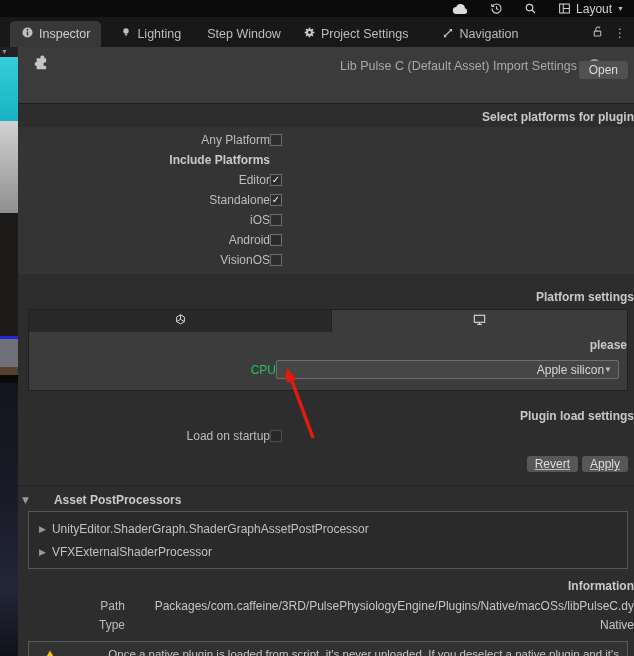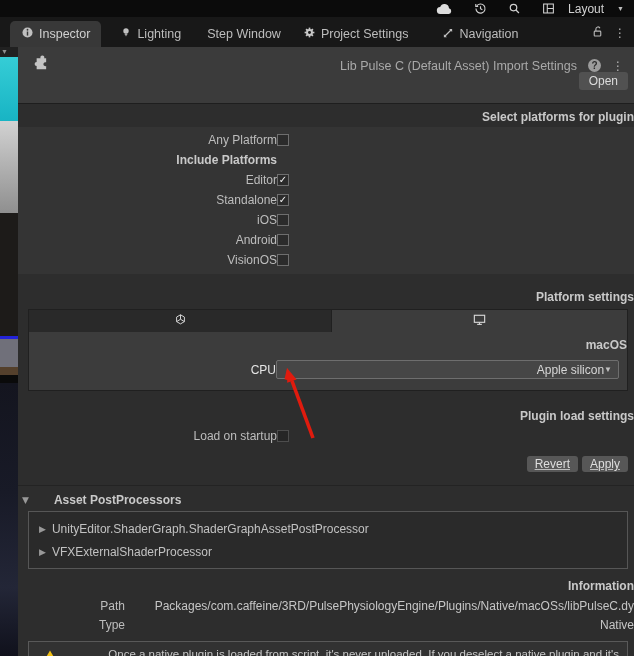--- a/index.html
+++ b/index.html
@@ -4,21 +4,21 @@
 <style>
   html,body{margin:0;padding:0;background:#000;}
   *{box-sizing:border-box;}
   .screen{position:relative;width:634px;height:656px;background:#0c0c0c;
     font-family:"Liberation Sans",sans-serif;overflow:hidden;color:#bdbdbd;}
 
   
   .topbar{height:17px;background:#0b0b0b;display:flex;align-items:center;
     justify-content:flex-end;gap:21px;padding-right:10px;}
   .topbar .ticon{display:flex;align-items:center;}
-  .layout-btn{display:flex;align-items:center;gap:13px;color:#d2d2d2;font-size:12px;}
+  .layout-btn{display:flex;align-items:center;gap:5px;color:#d2d2d2;font-size:12px;}
   .layout-caret{font-size:7px;color:#bdbdbd;}
 
   
   .tabstrip{height:30px;background:#181818;display:flex;align-items:flex-end;position:relative;}
   .tab{height:26px;display:flex;align-items:center;gap:5px;padding:0 11px;
     font-size:12.5px;color:#bdbdbd;white-space:nowrap;}
   .tab.active{background:#383838;border-radius:5px 5px 0 0;color:#d0d0d0;margin-left:10px;}
   .tabstrip-right{position:absolute;right:8px;bottom:5px;display:flex;align-items:center;gap:10px;}
   .kebab{color:#b5b5b5;font-size:12px;line-height:1;font-family:"DejaVu Sans",sans-serif;}
 
@@ -37,44 +37,44 @@
   .sl-black{height:8px;background:#0a0a0a;}
   .sl-navy{flex:1;background:linear-gradient(#14151f 0%,#181a27 40%,#232637 75%,#10111c 100%);}
 
   
   .inspector{flex:1;display:flex;flex-direction:column;background:#2d2d2d;position:relative;text-align:right;}
   .insp-header{height:57px;background:#3b3b3b;border-bottom:1px solid #1e1e1e;position:relative;flex:none;}
   .hdr-row{display:flex;align-items:center;padding:7px 10px 0 12px;gap:11px;}
   .hdr-title{font-size:12.5px;color:#a9a9a9;flex:1;}
   .circle-icon{width:13px;height:13px;border-radius:50%;background:#9c9c9c;color:#2e2e2e;
     font-size:10px;font-weight:bold;display:flex;align-items:center;justify-content:center;line-height:1;}
-  .open-btn{position:absolute;right:6px;bottom:13px;background:#515151;color:#dcdcdc;
+  .open-btn{position:absolute;right:6px;bottom:24px;background:#515151;color:#dcdcdc;
     font-size:12px;padding:2px 10px;border-radius:3px;}
 
   .insp-body{flex:1;background:#2d2d2d;font-size:12px;position:relative;}
   .sec-title{font-weight:bold;color:#c9c9c9;padding:6px 0 3px 13px;}
   .rows-block{background:#343434;padding:3px 0 4px 0;}
-  .prow{height:20px;display:flex;align-items:center;padding-left:14px;}
+  .prow{height:20px;display:flex;align-items:center;padding-left:7px;}
   .prow .plabel{width:245px;color:#bdbdbd;}
   .prow.bold .plabel{font-weight:bold;color:#c9c9c9;}
   .checkbox{width:12px;height:12px;background:#2b2b2b;border:1px solid #6e6e6e;
     display:flex;align-items:center;justify-content:center;color:#f2f2f2;font-size:10px;line-height:1;
     font-family:"DejaVu Sans",sans-serif;}
   .checkbox.dim{border-color:#4d4d4d;background:#262626;}
 
   
   .pbox{margin:2px 6px 0 10px;border:1px solid #202020;}
   .ptabs{display:flex;height:22px;}
   .ptab{display:flex;align-items:center;justify-content:center;}
   .ptab-editor{width:303px;background:#292929;border-right:1px solid #202020;}
   .ptab-standalone{flex:1;background:#3c3c3c;}
   .ppanel{background:#3c3c3c;padding:6px 0 11px 0;}
   .ppanel .group{font-weight:bold;color:#c9c9c9;padding-left:8px;}
   .cpurow{display:flex;align-items:center;margin-top:8px;}
-  .cpurow .plabel{width:247px;padding-left:14px;color:#e5e5e5;}
+  .cpurow .plabel{width:247px;padding-left:14px;color:#22c55e;}
   .dropdown{flex:1;margin-right:8px;height:19px;background:#464646;border:1px solid #6e6e6e;
     border-radius:2px;display:flex;align-items:center;padding:0 6px;color:#d6d6d6;}
   .dropdown .dval{flex:1;}
   .dropdown .dcaret{font-size:8px;color:#c0c0c0;}
 
   
   .actions{display:flex;justify-content:flex-end;gap:4px;margin:10px 6px 0 0;text-decoration:underline;}
   .btn{background:#575757;color:#dedede;font-size:12px;padding:1px 8px;border-radius:3px;}
 
   .sep{border-top:1px solid #232323;margin-top:13px;}
@@ -276,21 +276,21 @@
               <span>
                 <svg width="15" height="15" viewBox="0 0 16 16" fill="none" stroke="#d8d8d8" stroke-width="1.2">
                     <rect x="2.5" y="3.5" width="11" height="7.5"></rect>
                     <line x1="8" y1="11" x2="8" y2="13"></line>
                     <line x1="5.5" y1="13.2" x2="10.5" y2="13.2"></line>
                   </svg>
               </span>
             </div>
           </div>
           <div class="ppanel">
-            <div class="group">macOS</div>
+            <div class="group">please</div>
             <div class="cpurow">
               <span class="plabel">CPU</span>
               <div class="dropdown">
                 <span class="dval">Apple silicon</span>
                 <span class="dcaret">▼</span>
               </div>
             </div>
           </div>
         </div>
 

